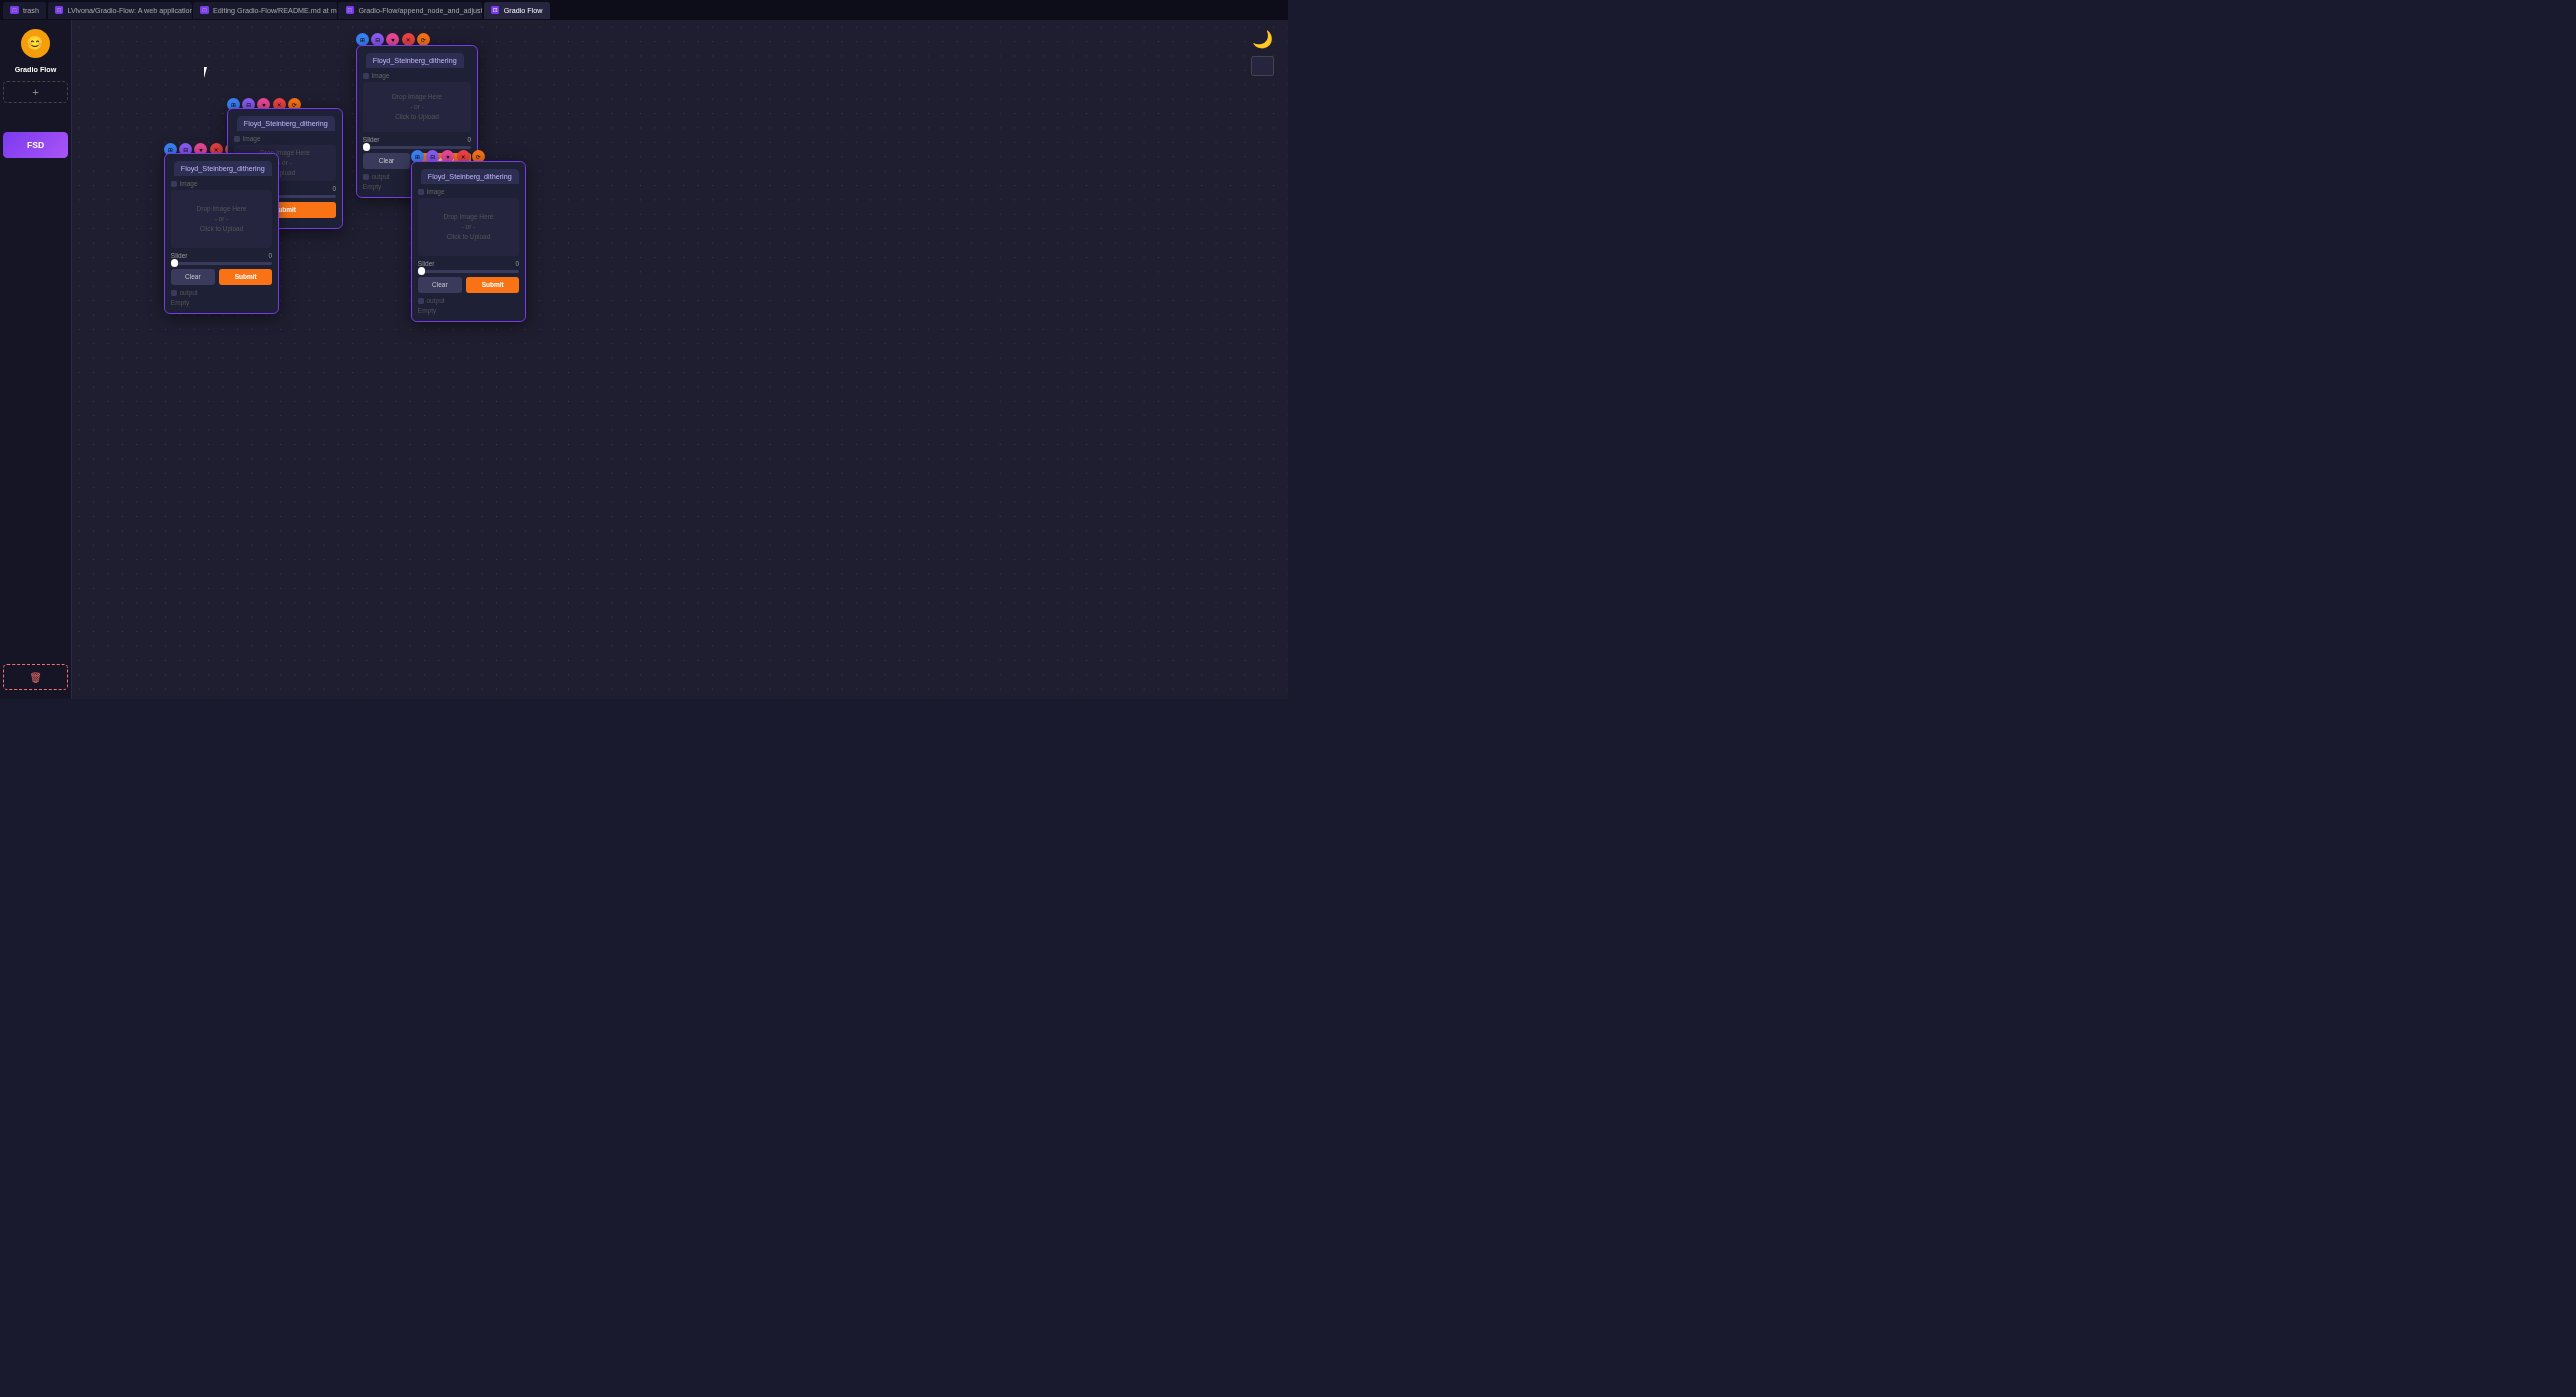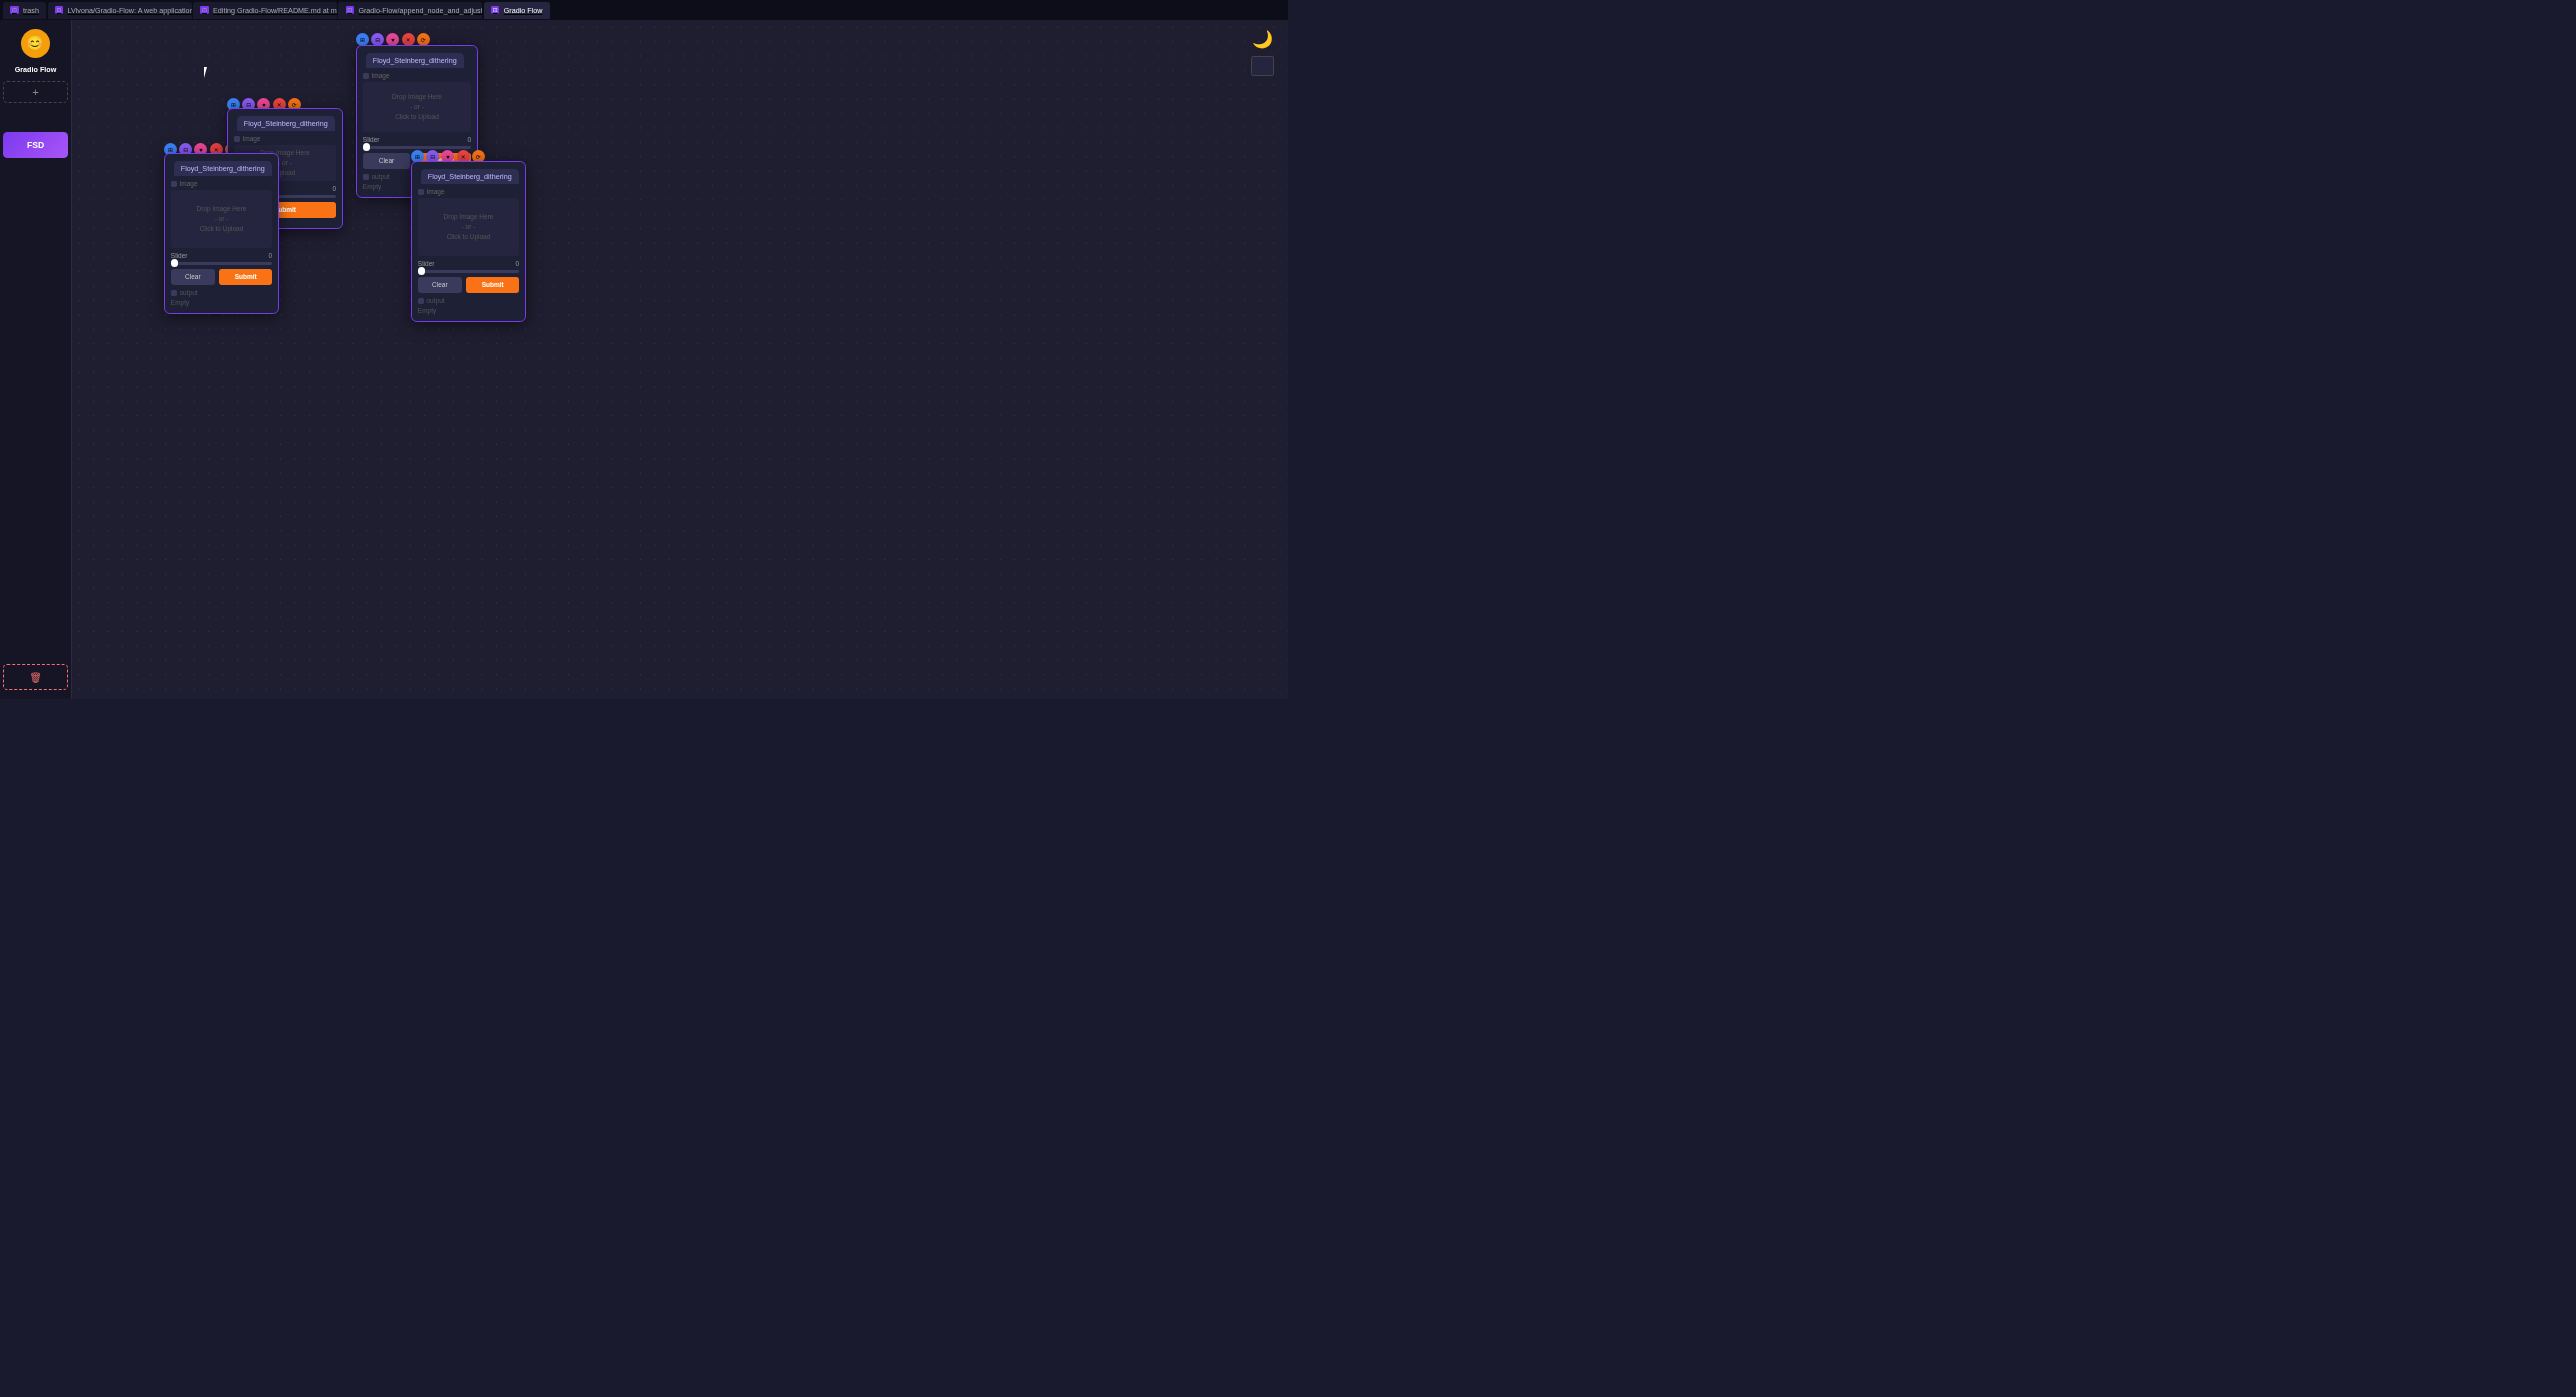--- a/index.html
+++ b/index.html
@@ -13,21 +13,20 @@
     }
 
     
     .browser-tabs {
       display: flex;
       background: #0d0d1a;
       height: 20px;
       align-items: center;
       padding: 0 2.9px;
       gap: 1.4px;
-      text-decoration: underline;
     }
     .tab {
       display: flex;
       align-items: center;
       gap: 4.3px;
       background: #1a1a2e;
       border-radius: 2.9px 2.9px 0 0;
       padding: 2.9px 7.2px;
       font-size: 7.2px;
       color: #aaa;

